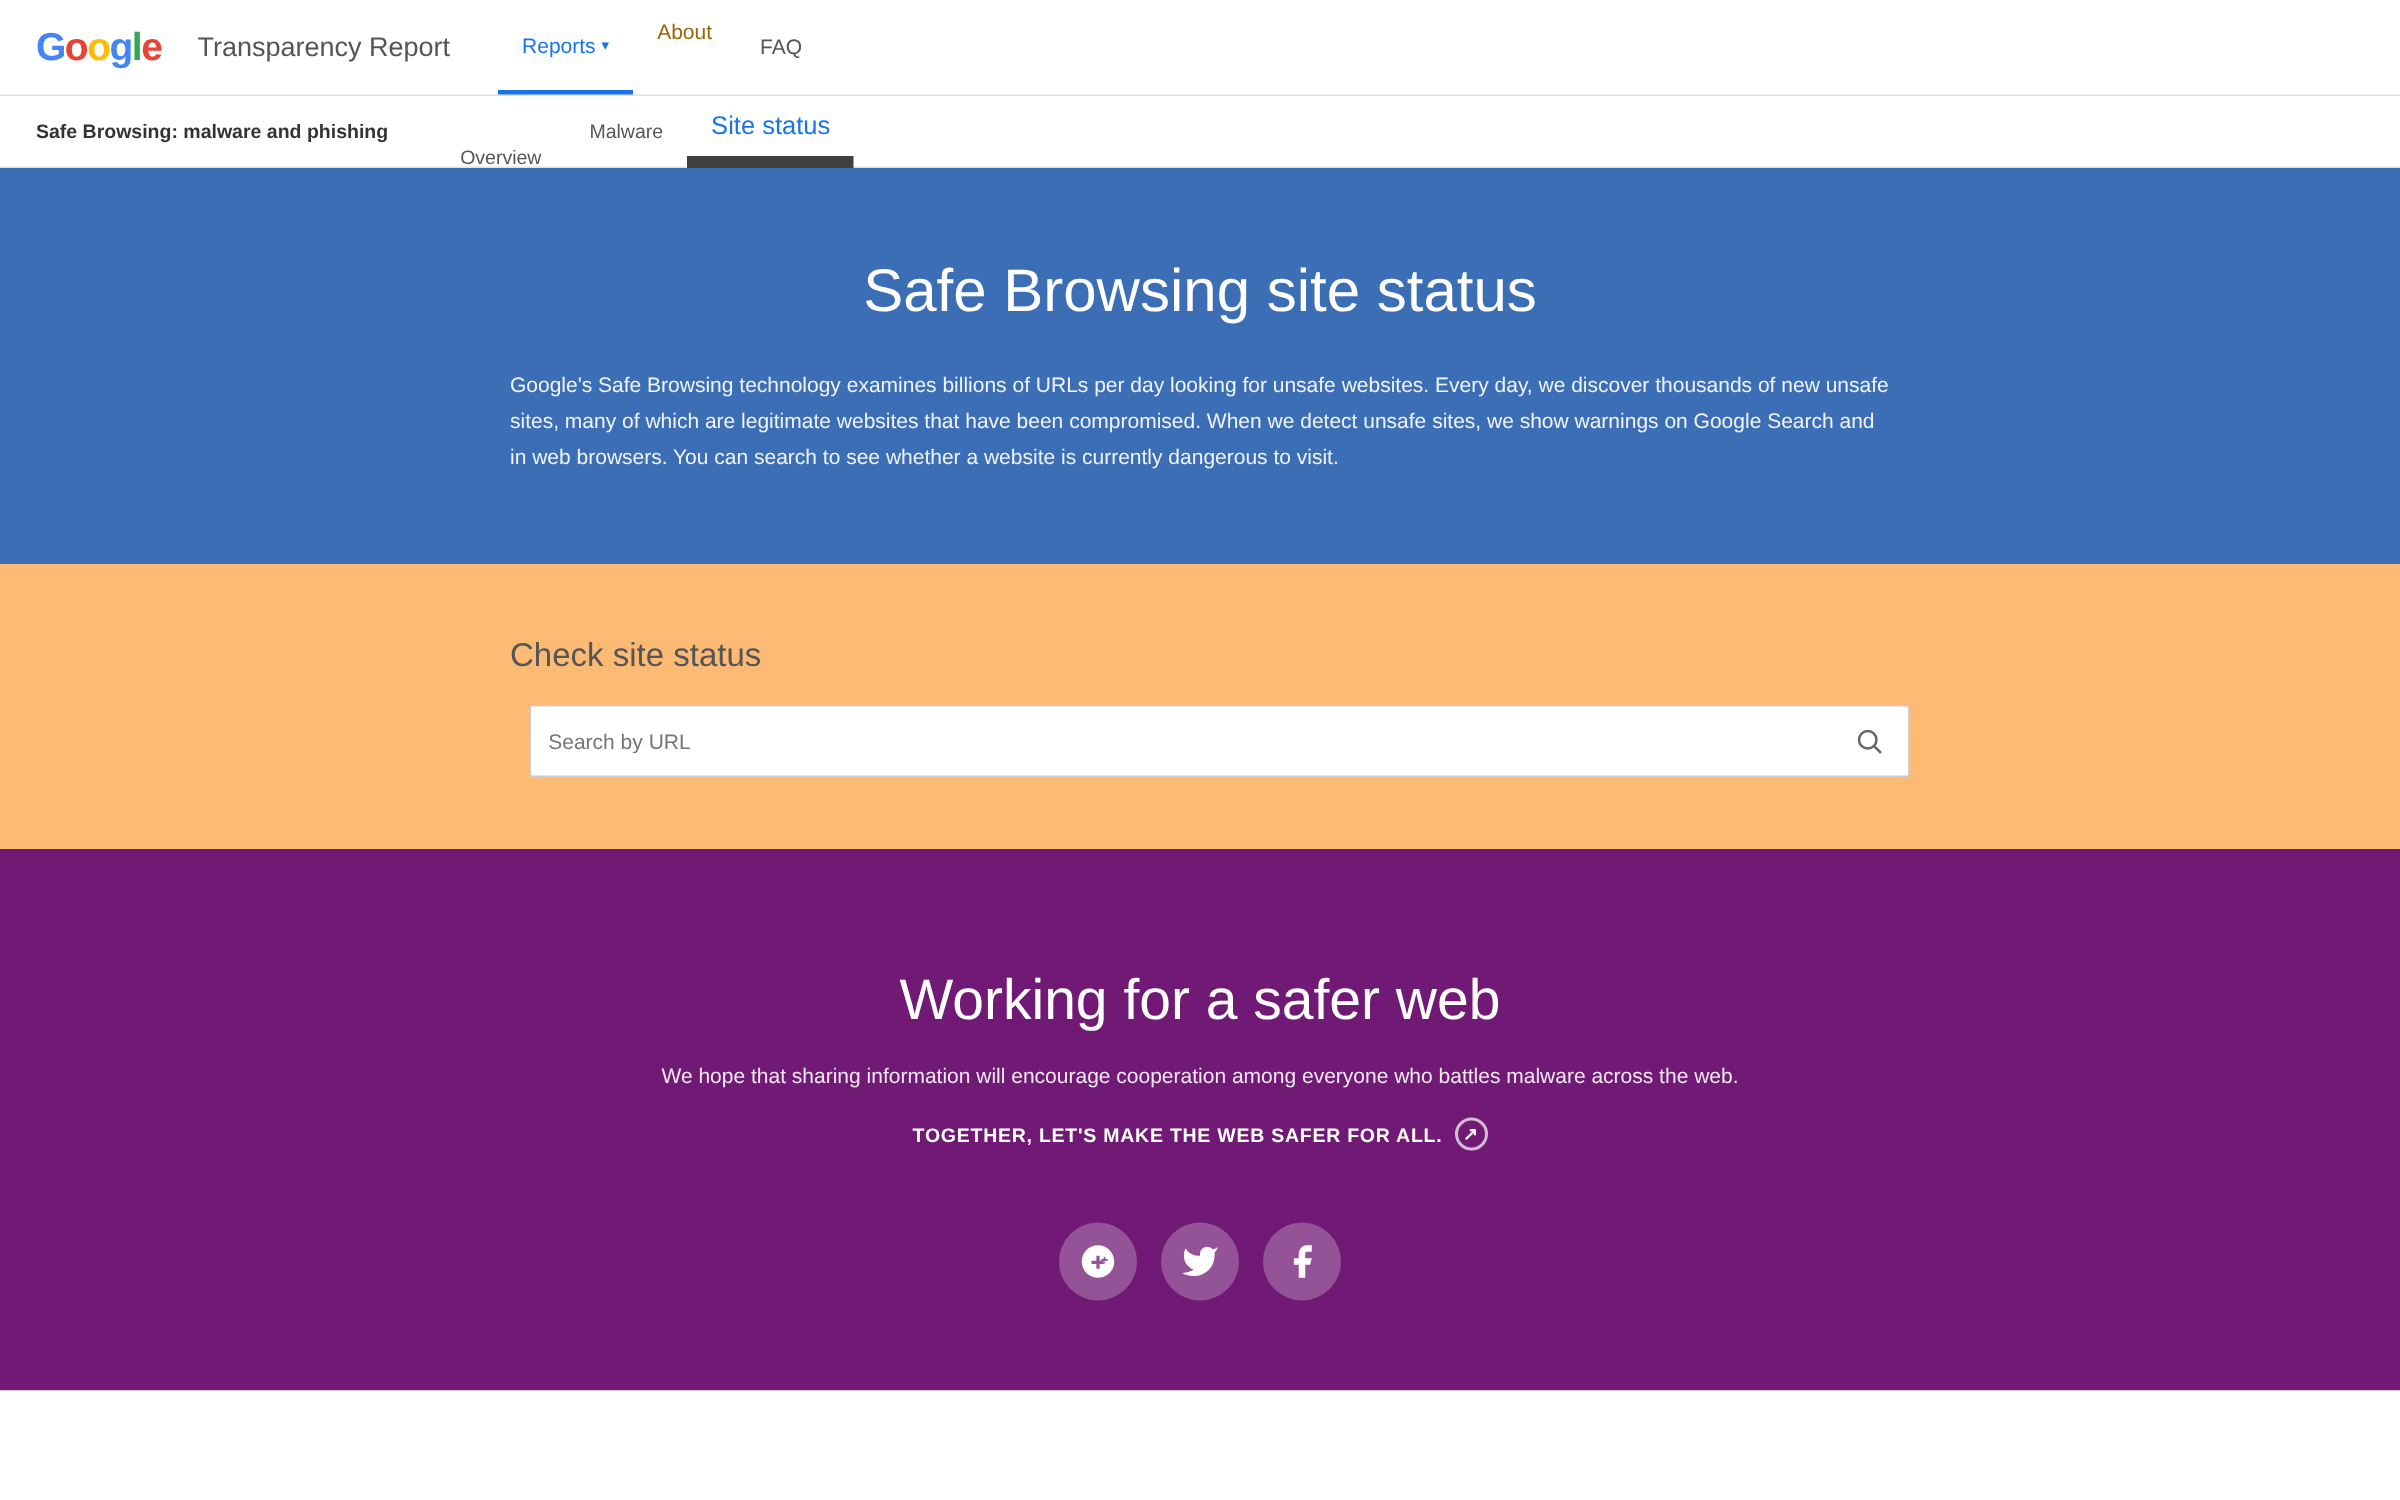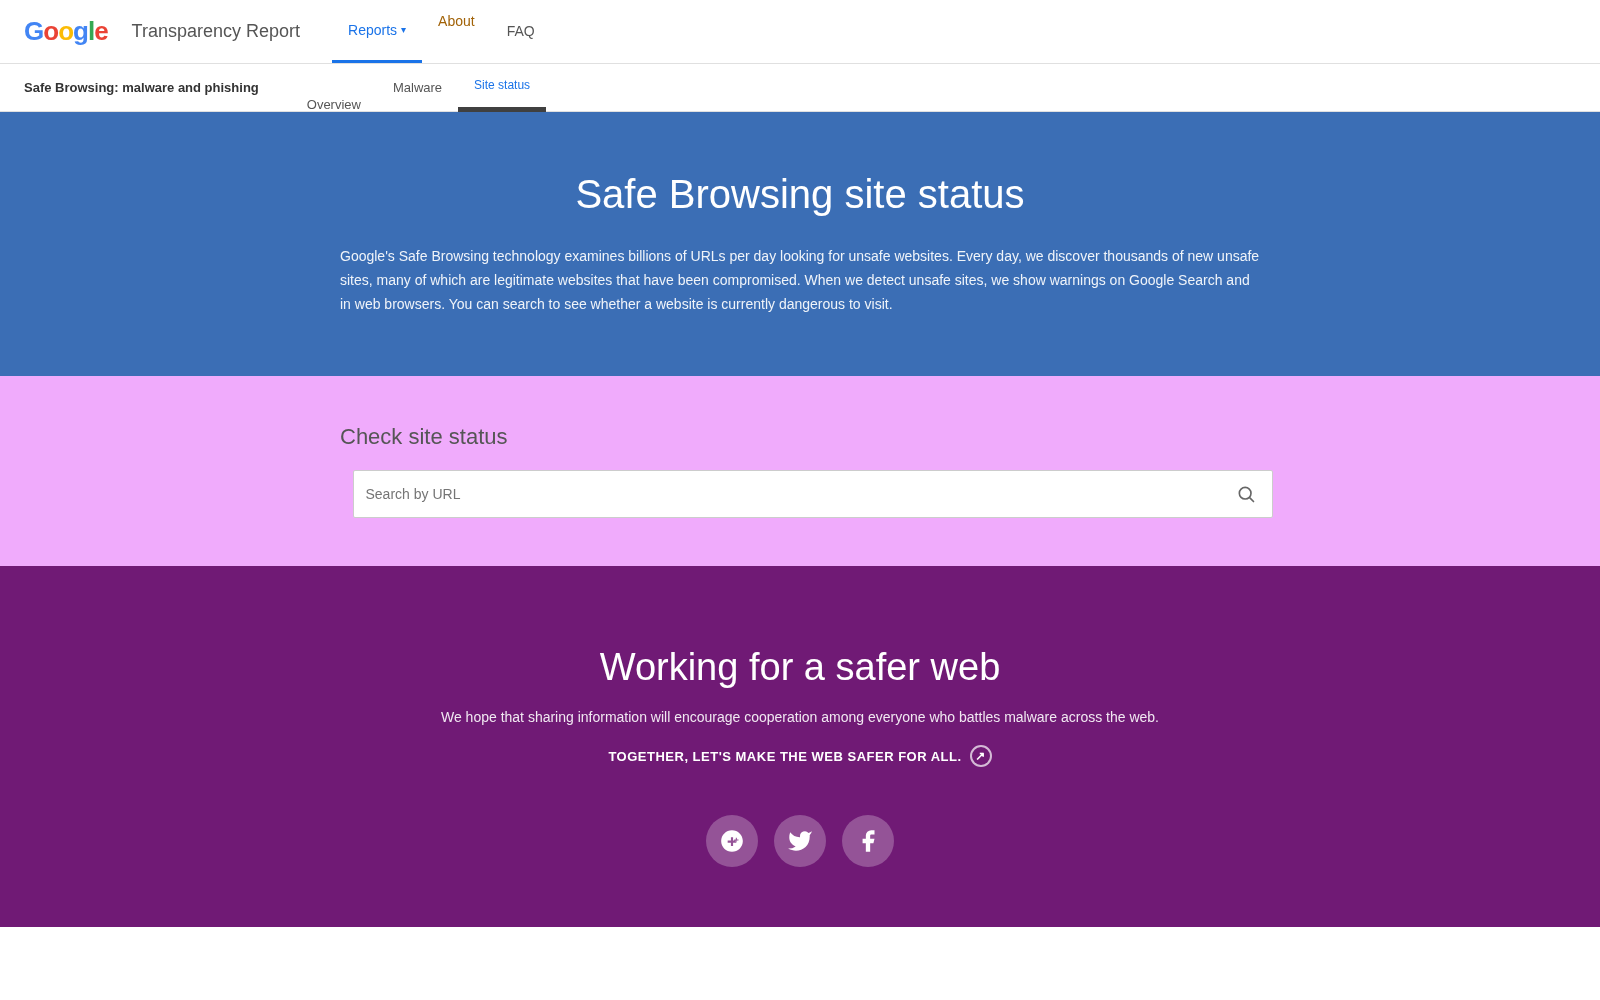--- a/index.html
+++ b/index.html
@@ -29,32 +29,32 @@
 
 <nav style="display:flex; align-items:center; padding:0 24px; height:48px; border-bottom:1px solid #e0e0e0; background:#fff;">
   <span style="font-weight:bold; font-size:13px; margin-right:32px; color:#333;">Safe Browsing: malware and phishing</span>
   <div style="display:flex; align-items:center; height:100%;">
     <a style="display:flex; align-items:flex-end; height:48px; padding:0 16px; font-size:13px; color:#555; cursor:pointer; text-decoration:none;">
       <span>Overview</span>
     </a>
     <a style="display:flex; align-items:center; height:48px; padding:0 16px; font-size:13px; color:#555; cursor:pointer; text-decoration:none;">
       <span>Malware</span>
     </a>
-    <a style="display:flex; align-items:center; height:48px; padding:0 16px; font-size:12px; color:#1a73e8; font-weight:500; cursor:pointer; text-decoration:none; border-bottom:5px solid #404040;">
+    <a style="display:flex; align-items:center; height:48px; padding:0 16px; font-size:17px; color:#1a73e8; font-weight:500; cursor:pointer; text-decoration:none; border-bottom:8px solid #404040;">
       <span>Site status</span>
     </a>
   </div>
 </nav>
 
 <section style="background-color:#3b6eb5; padding:60px 24px; text-align:center; color:#fff;">
   <h1 style="font-size:40px; font-weight:300; margin-bottom:28px;">Safe Browsing site status</h1>
   <p style="max-width:920px; margin:0 auto; font-size:14px; line-height:1.7; color:rgba(255,255,255,0.92); text-align:left;">Google's Safe Browsing technology examines billions of URLs per day looking for unsafe websites. Every day, we discover thousands of new unsafe sites, many of which are legitimate websites that have been compromised. When we detect unsafe sites, we show warnings on Google Search and in web browsers. You can search to see whether a website is currently dangerous to visit.</p>
 </section>
 
-<section style="background:#f0abfc; padding:48px 24px; display:flex; flex-direction:column; align-items:center;">
+<section style="background:#fdba74; padding:48px 24px; display:flex; flex-direction:column; align-items:center;">
   <h2 style="font-size:22px; font-weight:400; color:#555; margin-bottom:20px; align-self:flex-start; margin-left:calc(50% - 460px);">Check site status</h2>
   <div style="width:920px; max-width:100%; display:flex; align-items:center; background:#fff; border:1px solid #ccc; border-radius:2px; padding:0 12px; height:48px;margin-left:25px;">
     <input type="text" style="flex: 1 1 0%; border: none; outline: none; font-size: 14px; color: rgb(51, 51, 51);" placeholder="Search by URL">
     <button style="background:none; border:none; cursor:pointer; color:#666; font-size:18px; padding:4px; display:flex; align-items:center;">
       <svg xmlns="http://www.w3.org/2000/svg" width="20" height="20" viewBox="0 0 24 24" fill="none" stroke="#666" stroke-width="2" stroke-linecap="round" stroke-linejoin="round">
         <circle cx="11" cy="11" r="7"></circle>
         <line x1="21" y1="21" x2="16.65" y2="16.65"></line>
       </svg>
     </button>
   </div>

